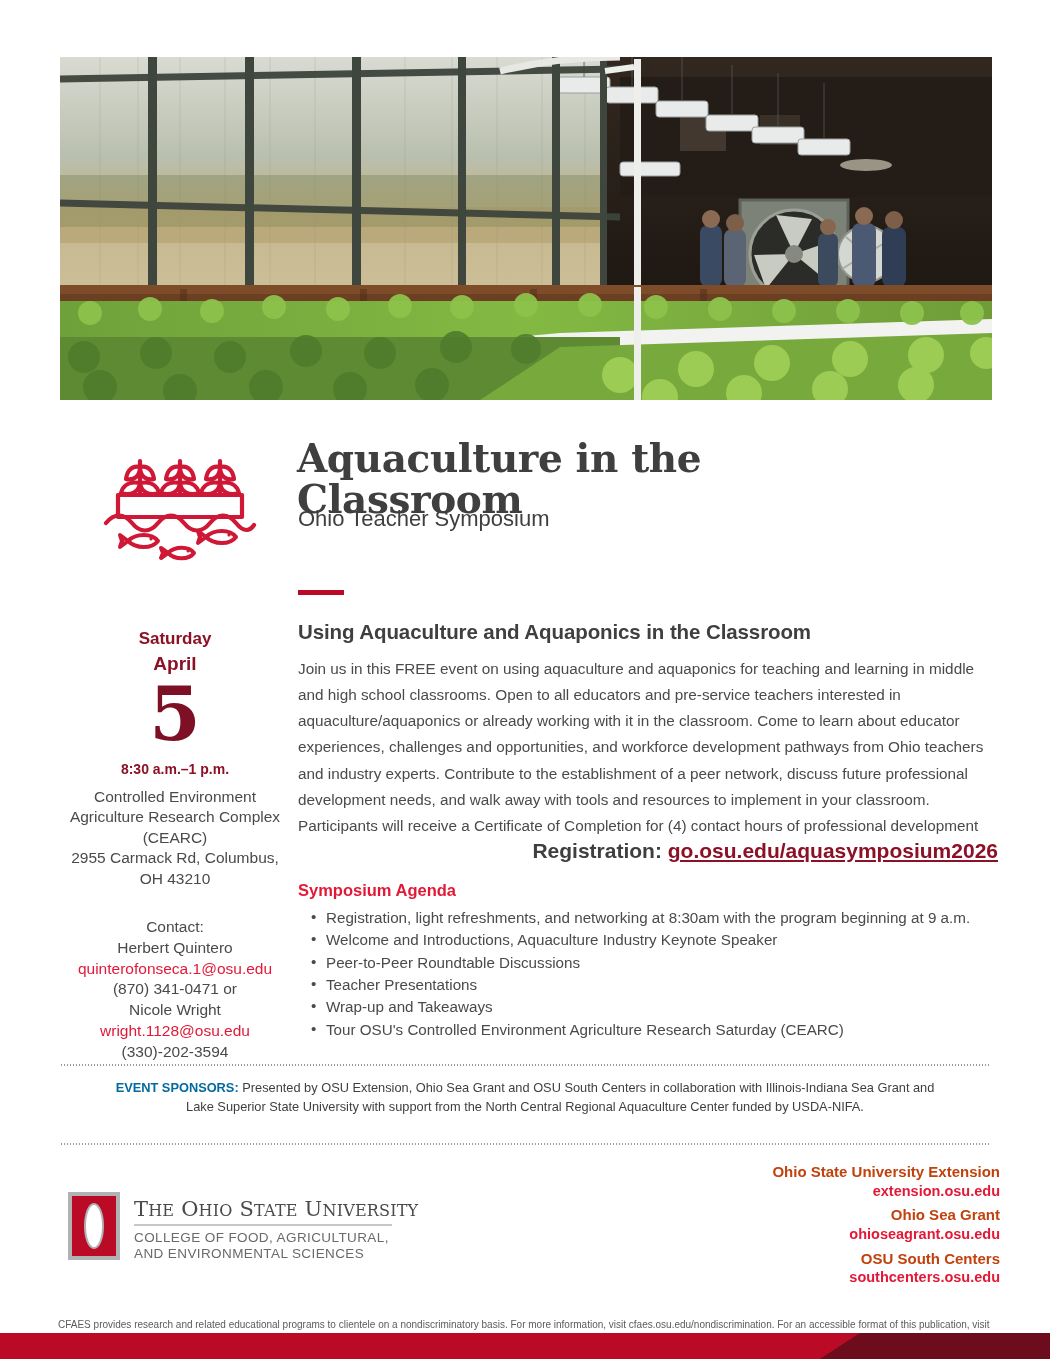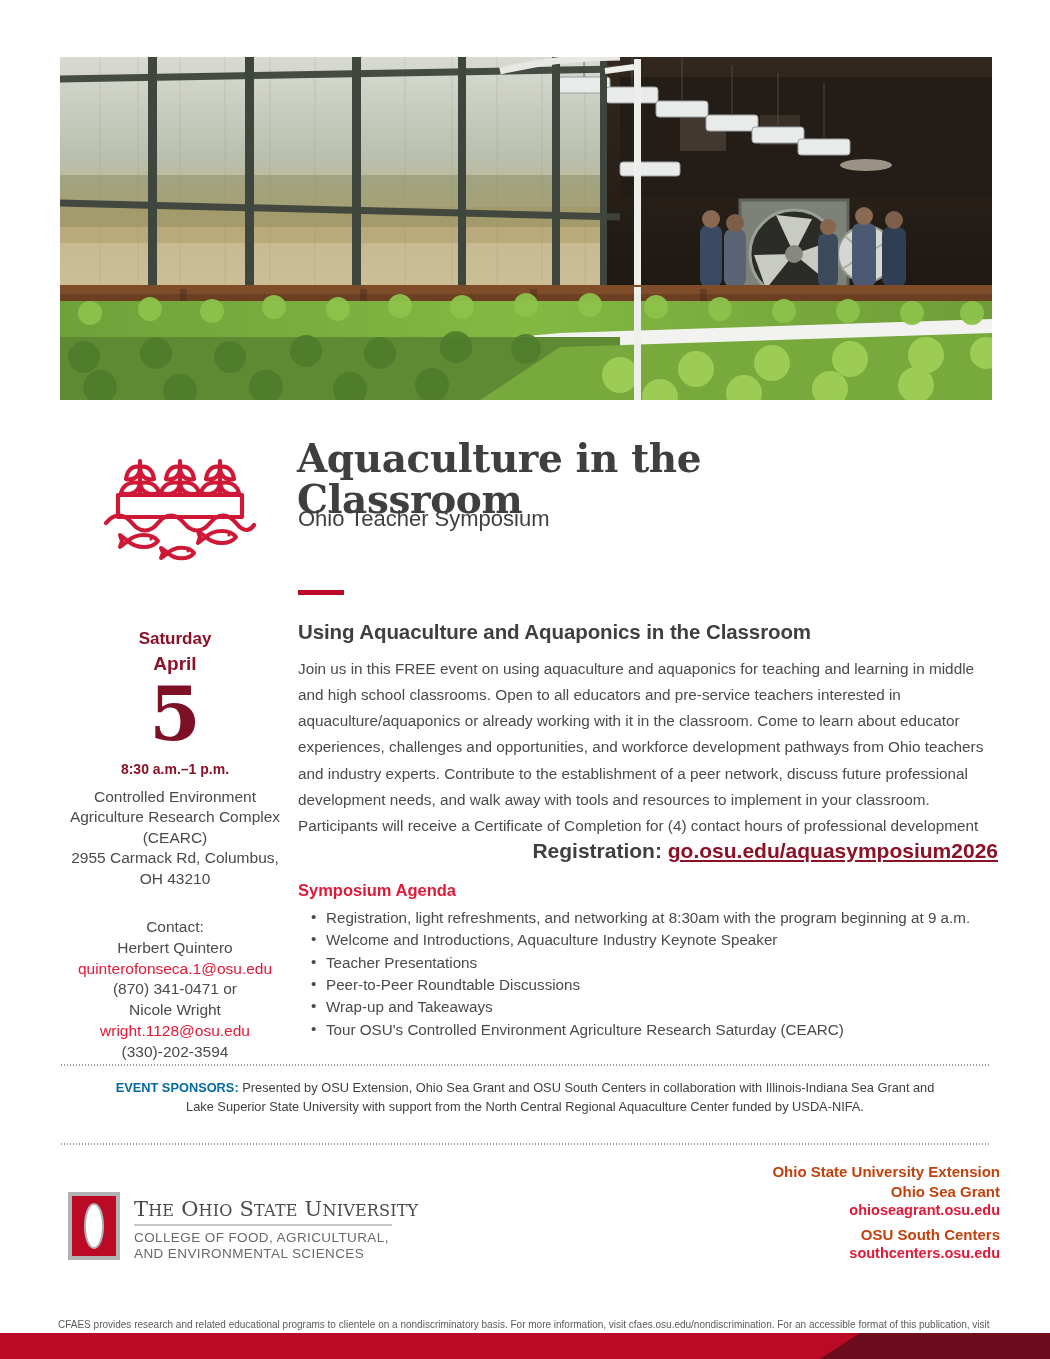--- a/index.html
+++ b/index.html
@@ -411,22 +411,22 @@
 
     <div class="reg">
       <span>Registration:</span>
       <a href="#">go.osu.edu/aquasymposium2026</a>
     </div>
 
     <div class="agenda-h">Symposium Agenda</div>
     <ul class="agenda">
       <li>Registration, light refreshments, and networking at 8:30am with the program beginning at 9 a.m.</li>
       <li>Welcome and Introductions, Aquaculture Industry Keynote Speaker</li>
+      <li>Peer-to-Peer Roundtable Discussions</li>
       <li>Teacher Presentations</li>
-      <li>Peer-to-Peer Roundtable Discussions</li>
       <li>Wrap-up and Takeaways</li>
       <li>Tour OSU's Controlled Environment Agriculture Research Saturday (CEARC)</li>
     </ul>
   </div>
 
   <div class="dots" id="dots-top"></div>
   <div class="sponsors">
     <b>EVENT SPONSORS:</b><span> Presented by OSU Extension, Ohio Sea Grant and OSU South Centers in collaboration with Illinois-Indiana Sea Grant and Lake Superior State University with support from the North Central Regional Aquaculture Center funded by USDA-NIFA.</span>
   </div>
   <div class="dots" id="dots-bottom"></div>
@@ -442,20 +442,21 @@
 
       <text x="72" y="30" font-family="DejaVu Serif, serif" font-size="21" fill="#4a4a4a" letter-spacing="0.2">T<tspan font-size="16">HE</tspan> O<tspan font-size="16">HIO</tspan> S<tspan font-size="16">TATE</tspan> U<tspan font-size="16">NIVERSITY</tspan></text>
       <line x1="72" y1="39" x2="330" y2="39" stroke="#b5b5b5" stroke-width="1.4"></line>
       <text x="72" y="56" font-family="Liberation Sans, sans-serif" font-size="13.5" fill="#6a6a6a" letter-spacing="0.4">COLLEGE OF FOOD, AGRICULTURAL,</text>
       <text x="72" y="72" font-family="Liberation Sans, sans-serif" font-size="13.5" fill="#6a6a6a" letter-spacing="0.4">AND ENVIRONMENTAL SCIENCES</text>
     </svg>
   </div>
 
   <div class="footer-links">
     <div class="fl-name">Ohio State University Extension</div>
+    <div class="fl-url">extension.osu.edu</div>
     <div class="fl-name">Ohio Sea Grant</div>
     <div class="fl-url">ohioseagrant.osu.edu</div>
     <div class="fl-name">OSU South Centers</div>
     <div class="fl-url">southcenters.osu.edu</div>
   </div>
 
   <div class="disclaimer">CFAES provides research and related educational programs to clientele on a nondiscriminatory basis. For more information, visit cfaes.osu.edu/nondiscrimination. For an accessible format of this publication, visit cfaes.osu.edu/accessibility.</div>
 
   <div class="bottombar">
     <div class="wedge"></div>

